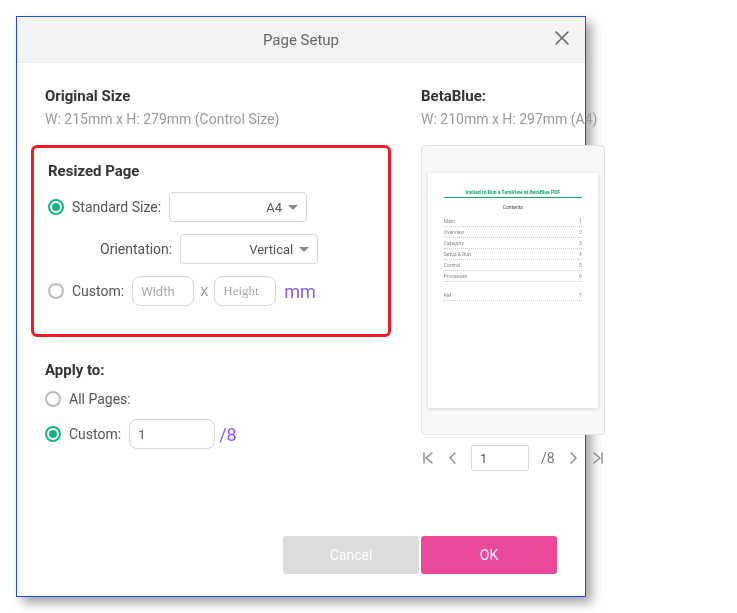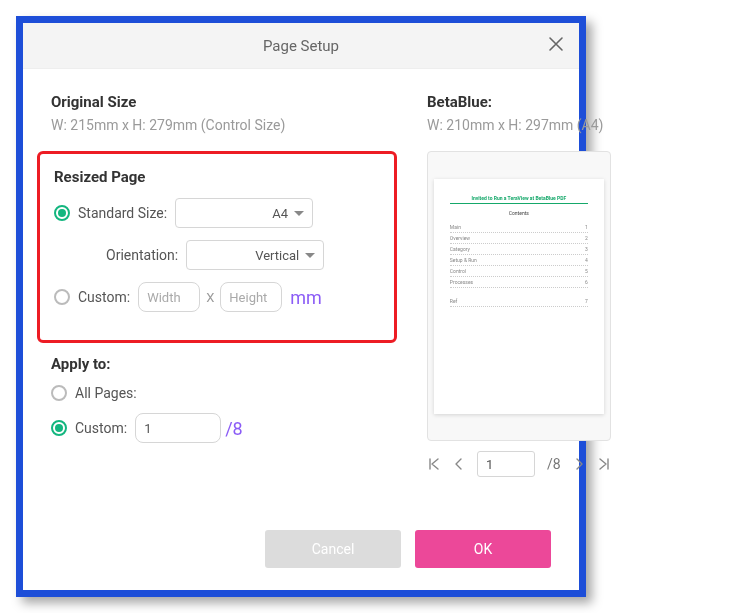--- a/index.html
+++ b/index.html
@@ -1,49 +1,49 @@
 <!DOCTYPE html>
 <html><head>
 <meta charset="utf-8">
 <style>
   *{box-sizing:border-box;margin:0;padding:0;font-family:-apple-system,BlinkMacSystemFont,"Segoe UI",Roboto,Arial,sans-serif}
   body{background:#fff;padding:16px}
-  .dialog{width:570px;height:581px;border:7px solid #1d4ed8;box-shadow:6px 6px 10px rgba(0,0,0,.35);background:#fff;display:flex;flex-direction:column}
+  .dialog{width:570px;height:581px;border:1px solid #1d4ed8;box-shadow:6px 6px 10px rgba(0,0,0,.35);background:#fff;display:flex;flex-direction:column}
   .titlebar{height:46px;background:#f4f4f4;display:flex;align-items:center;justify-content:center;position:relative;border-bottom:1px solid #eee}
   .titlebar .title{color:#666;font-size:15px}
   .titlebar .close{position:absolute;right:14px;top:12px;color:#555;cursor:pointer}
   .content{display:flex;flex:1;padding:24px 28px 14px 28px;gap:36px}
   .left{flex:0 0 340px}
   .right{flex:1;display:flex;flex-direction:column}
   h3{font-size:15px;font-weight:700;color:#333;margin-bottom:6px}
   .sub{color:#9a9a9a;font-size:14px;margin-bottom:18px}
   .boxed{border:3px solid #ed1c24;border-radius:6px;padding:14px 16px 16px 14px;margin-left:-14px;margin-right:-6px}
   .row{display:flex;align-items:center;margin:12px 0}
   .row .label{font-size:14px;color:#555;margin-right:8px}
   input[type=text], .num{height:30px;border:1px solid #d6d6d6;border-radius:8px;padding:0 8px;font-size:13px;color:#555}
   .num{width:54px}
   .select{height:30px;border:1px solid #d6d6d6;border-radius:4px;display:inline-flex;align-items:center;justify-content:flex-end;padding:0 8px;font-size:13px;color:#555;background:#fff;cursor:pointer}
   .caret{width:0;height:0;border-left:5px solid transparent;border-right:5px solid transparent;border-top:5px solid #888;margin-left:6px}
   .radio{width:16px;height:16px;border:2px solid #bbb;border-radius:50%;margin-right:8px;display:inline-flex;align-items:center;justify-content:center;cursor:pointer;flex:0 0 16px}
   .radio.checked{border-color:#13b67f}
   .radio.checked::after{content:"";width:8px;height:8px;background:#13b67f;border-radius:50%}
   .x{color:#9a9a9a;margin:0 6px;font-size:13px}
   .unit{color:#8b5cf6;font-size:18px;margin-left:8px}
-  .applyto{margin-top:12px}
+  .applyto{margin-top:24px}
   .hint{color:#9a9a9a;font-size:13px;margin-left:112px;display:flex;align-items:center;gap:4px}
   .qmark{width:16px;height:16px;border:1px solid #bbb;border-radius:50%;display:inline-flex;align-items:center;justify-content:center;font-size:11px;color:#999}
   .preview-frame{flex:1;border:1px solid #e2e2e2;border-radius:4px;background:#f8f8f8;display:flex;align-items:center;justify-content:center;margin-bottom:10px;min-height:290px;max-height:290px}
   .page{width:170px;height:235px;background:#fff;box-shadow:0 1px 4px rgba(0,0,0,.15);padding:16px 16px;font-size:5px;color:#15a86a}
   .page .hd{border-bottom:1px solid #15a86a;padding-bottom:2px;margin-bottom:6px;font-weight:700;text-align:center}
   .page .sub2{color:#444;text-align:center;font-size:5px;margin-bottom:6px}
   .page .line{display:flex;justify-content:space-between;color:#888;font-size:5px;border-bottom:1px dotted #ccc;padding:2px 0}
   .pager{display:flex;align-items:center;justify-content:center;gap:12px;color:#777;font-size:14px;margin-bottom:4px}
   .pager .pg{width:58px;height:26px;border:1px solid #d6d6d6;border-radius:3px;text-align:left;padding:0 8px;font-size:13px}
   .pager .nav{cursor:pointer;color:#888}
-  .footer{display:flex;justify-content:flex-end;gap:14px;padding:0 28px 22px 0}
+  .footer{display:flex;justify-content:flex-end;gap:2px;padding:0 28px 22px 0}
   .btn{width:136px;height:38px;border:none;border-radius:3px;font-size:14px;cursor:pointer}
   .btn-cancel{background:#dcdcdc;color:#fff}
   .btn-ok{background:#ec4899;color:#fff}
   svg{display:block}
   input::placeholder{color:#aaa}
 </style>
 </head>
 <body>
 
 <div class="dialog">
@@ -81,21 +81,21 @@
             <span>Vertical</span>
             <span class="caret"></span>
           </div>
         </div>
 
         <div class="row">
           <span class="radio"></span>
           <span class="label">Custom:</span>
           <input type="text" class="num" style="width: 62px;" placeholder="Width">
           <span class="x">X</span>
-          <input type="text" class="num" style="width: 62px;" placeholder="Height">
+          <input type="text" class="num" style="width: 62px; font-family: Liberation Serif, serif;" placeholder="Height">
           <span class="unit">mm</span>
         </div>
       </div>
 
       <div class="applyto">
         <h3>Apply to:</h3>
         <div class="row">
           <span class="radio"></span>
           <span class="label">All Pages:</span>
         </div>

